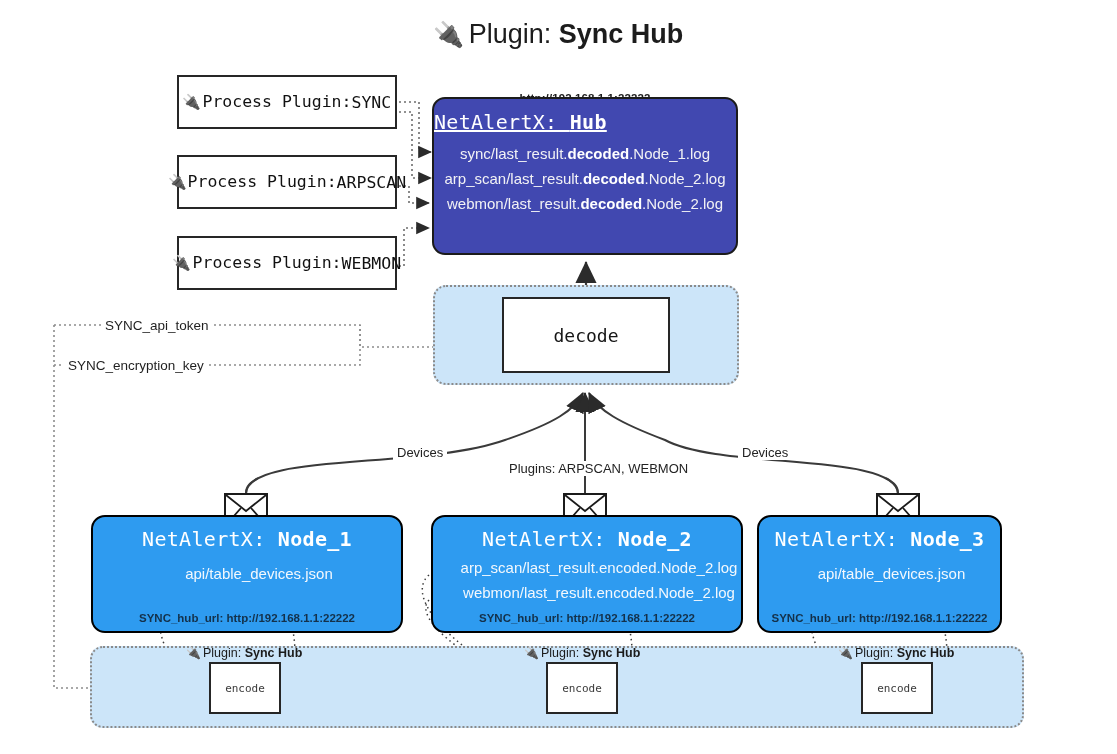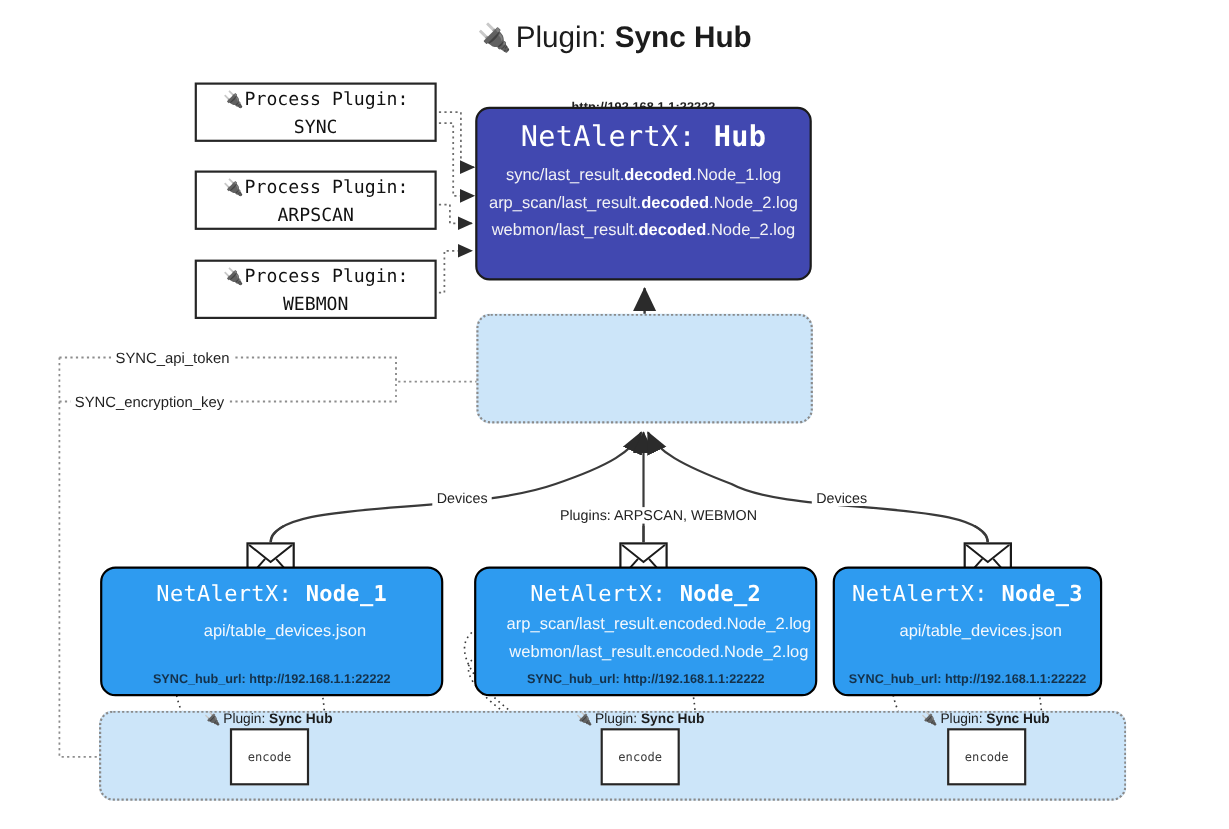--- a/index.html
+++ b/index.html
@@ -23,44 +23,44 @@
   .title .plug{font-size:25px;margin-right:4px;}
   .title .tl-b{font-weight:bold;}
 
   
   .pbox{
     position:absolute;width:220px;height:54px;
     background:#ffffff;border:2px solid #262626;
     box-sizing:border-box;
     font-family:"DejaVu Sans Mono","Liberation Mono",monospace;
     font-size:16.5px;line-height:25px;
-    display:flex;flex-direction:column;align-items:center;justify-content:center;
+    display:flex;flex-direction:row;align-items:center;justify-content:center;
     color:#111;
   }
   .pbox .l1{white-space:nowrap;}
   .pbox .l1 .plug{font-family:"DejaVu Sans",sans-serif;font-size:15px;margin-right:1px;}
   .pbox .l2{white-space:nowrap;}
   #pbox-sync{left:177px;top:75px;}
   #pbox-arp{left:177px;top:155px;}
   #pbox-web{left:177px;top:236px;}
 
   
   .hub-url{
     position:absolute;left:432px;top:92px;width:306px;text-align:center;
     font-size:11.5px;font-weight:bold;color:#1d1d1d;letter-spacing:.1px;
   }
   #hub{
     position:absolute;left:432px;top:97px;width:306px;height:158px;
     background:#4148b0;border:2px solid #1b1b1b;border-radius:13px;
     box-sizing:border-box;color:#ffffff;
   }
   #hub .hub-title{
-    text-align:center;margin-top:11px;
-    font-family:"DejaVu Sans Mono","Liberation Mono",monospace;
-    font-size:26px;letter-spacing:.3px;
+    text-align:left;margin-top:11px;
+    font-family:"DejaVu Sans Mono","Liberation Mono",monospace;
+    font-size:20px;letter-spacing:.3px;text-decoration:underline;
   }
   #hub .hub-title b{font-weight:bold;}
   #hub .loglist{margin-top:7px;}
   #hub .logline{
     font-size:15px;line-height:25px;color:#f2f2f5;
     text-align:center;white-space:nowrap;
   }
   #hub .logline b{font-weight:bold;color:#ffffff;}
 
   
@@ -256,20 +256,21 @@
   <div id="hub">
     <div class="hub-title"><span>NetAlertX: </span><b>Hub</b></div>
     <div class="loglist">
       <div class="logline"><span>sync/last_result.</span><b>decoded</b><span>.Node_1.log</span></div>
       <div class="logline"><span>arp_scan/last_result.</span><b>decoded</b><span>.Node_2.log</span></div>
       <div class="logline"><span>webmon/last_result.</span><b>decoded</b><span>.Node_2.log</span></div>
     </div>
   </div>
 
   <div id="decode-panel"></div>
+  <div id="decode-box">decode</div>
 
   <div class="tokenlabel" id="lbl-api">SYNC_api_token</div>
   <div class="tokenlabel" id="lbl-enc">SYNC_encryption_key</div>
 
   <div class="edgelabel" id="lbl-dev-l">Devices</div>
   <div class="edgelabel" id="lbl-dev-r">Devices</div>
   <div class="edgelabel" id="lbl-plugins">Plugins: ARPSCAN, WEBMON</div>
 
   <div class="env" id="env1">
     <svg viewBox="0 0 40 30">

